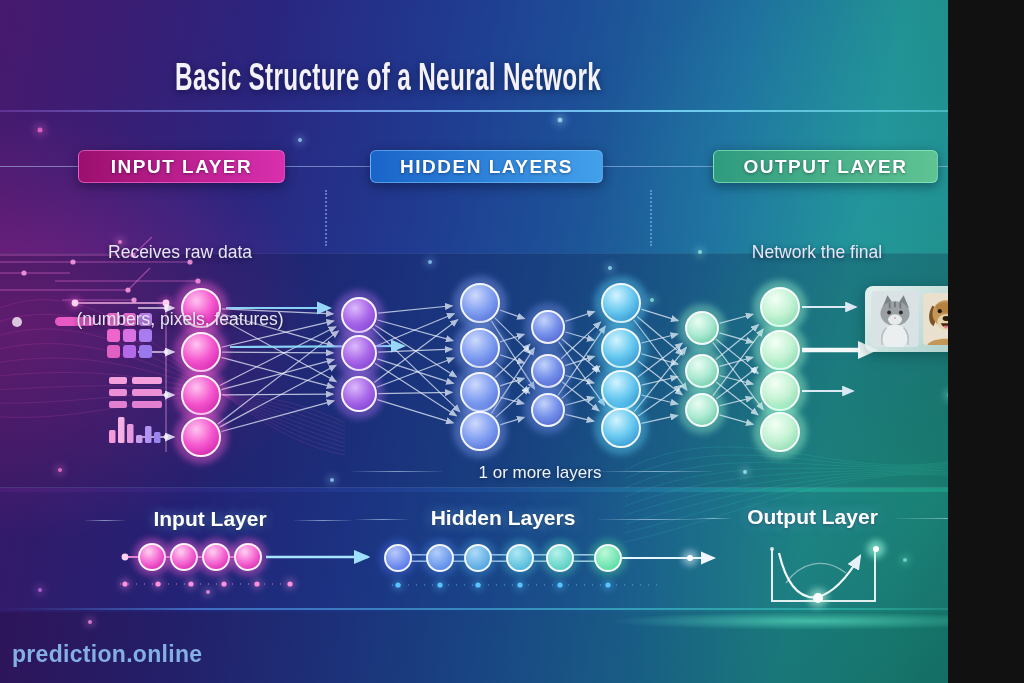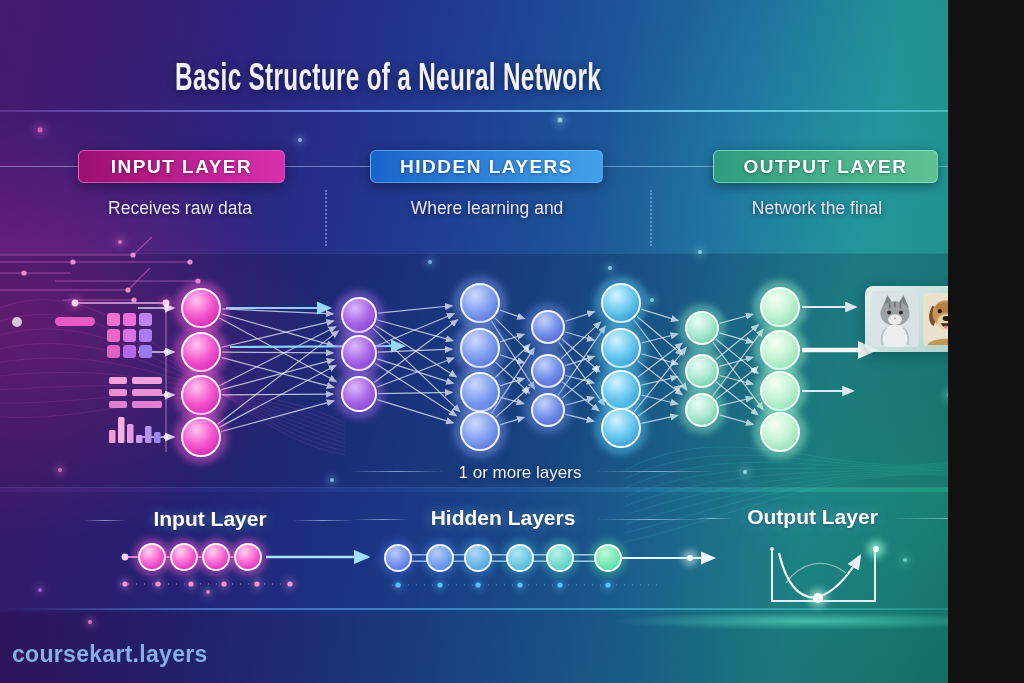--- a/index.html
+++ b/index.html
@@ -36,23 +36,23 @@
   }
   .badge.b-input{left:78px;width:207px;border:1px solid rgba(255,130,225,.55);}
   .badge.b-hidden{left:370px;width:233px;border:1px solid rgba(130,200,255,.55);}
   .badge.b-output{left:713px;width:225px;border:1px solid rgba(150,255,210,.55);}
   .hline{position:absolute;top:166px;height:1px;background:rgba(190,215,255,.5);z-index:1;}
   .desc{
     position:absolute;top:197px;width:320px;text-align:center;z-index:2;
     font-size:17.5px;line-height:1.32;color:#e9e5f6;text-shadow:0 1px 5px rgba(0,0,30,.55);
   }
   .desc.d-input{left:20px;} .desc.d-hidden{left:327px;} .desc.d-output{left:657px;}
-  .desc span{display:block;}
+  .desc span{display:block;margin-top:44px;}
   .vdash{position:absolute;top:190px;height:56px;width:0;border-left:2px dotted rgba(140,190,255,.55);z-index:1;}
-  .note{position:absolute;top:463px;left:370px;width:300px;text-align:center;z-index:2;
+  .note{position:absolute;top:463px;left:390px;width:300px;text-align:center;z-index:2;
     font-size:17px;color:#f0f4ff;text-shadow:0 1px 4px rgba(0,0,30,.5);}
   .lline{position:absolute;height:1px;z-index:1;background:linear-gradient(90deg,rgba(210,235,255,.05),rgba(210,235,255,.55),rgba(210,235,255,.05));}
   .blabel{position:absolute;z-index:2;text-align:center;font-size:21px;font-weight:bold;color:#fff;
     text-shadow:0 0 12px rgba(130,210,255,.6),0 1px 4px rgba(0,0,30,.5);}
   .blabel.l-input{left:130px;top:507px;width:160px;}
   .blabel.l-hidden{left:413px;top:506px;width:180px;}
   .blabel.l-output{left:725px;top:505px;width:175px;}
   .watermark{position:absolute;left:12px;top:641px;z-index:2;font-size:23px;font-weight:bold;color:#84b0e6;letter-spacing:.3px;}
   #gen-svg{position:absolute;left:0;top:0;z-index:1;}
   .card{
@@ -503,23 +503,23 @@
   <div class="hline" style="left:285px;width:85px"></div>
   <div class="hline" style="left:603px;width:110px"></div>
   <div class="hline" style="left:938px;width:86px"></div>
 
   <div class="badge b-input" style="background: linear-gradient(90deg, rgb(156, 15, 110), rgb(217, 47, 174));">INPUT LAYER</div>
   <div class="badge b-hidden" style="background: linear-gradient(90deg, rgb(26, 100, 201), rgb(67, 160, 234));">HIDDEN LAYERS</div>
   <div class="badge b-output" style="background: linear-gradient(90deg, rgb(47, 155, 127), rgb(95, 195, 147));">OUTPUT LAYER</div>
 
   <div class="desc d-input">
     <span>Receives raw data</span>
+    <span>(numbers, pixels, features)</span>
   </div>
   <div class="desc d-hidden">
-    <span>Where learning and</span>
   </div>
   <div class="desc d-output">
     <span>Network the final</span>
   </div>
 
   <div class="vdash" style="left:325px"></div>
   <div class="vdash" style="left:650px"></div>
 
   <div class="note">1 or more layers</div>
   <div class="lline" style="left:352px;top:471px;width:90px"></div>
@@ -569,15 +569,15 @@
   <div class="blabel l-hidden">Hidden Layers</div>
   <div class="blabel l-output">Output Layer</div>
 
   <div class="lline" style="left:85px;top:520px;width:40px"></div>
   <div class="lline" style="left:294px;top:520px;width:58px"></div>
   <div class="lline" style="left:356px;top:519px;width:52px"></div>
   <div class="lline" style="left:598px;top:519px;width:105px"></div>
   <div class="lline" style="left:695px;top:518px;width:36px"></div>
   <div class="lline" style="left:895px;top:518px;width:120px"></div>
 
-  <div class="watermark">coursekart.layers</div>
+  <div class="watermark">prediction.online</div>
 
 </div>
 
 </body></html>

